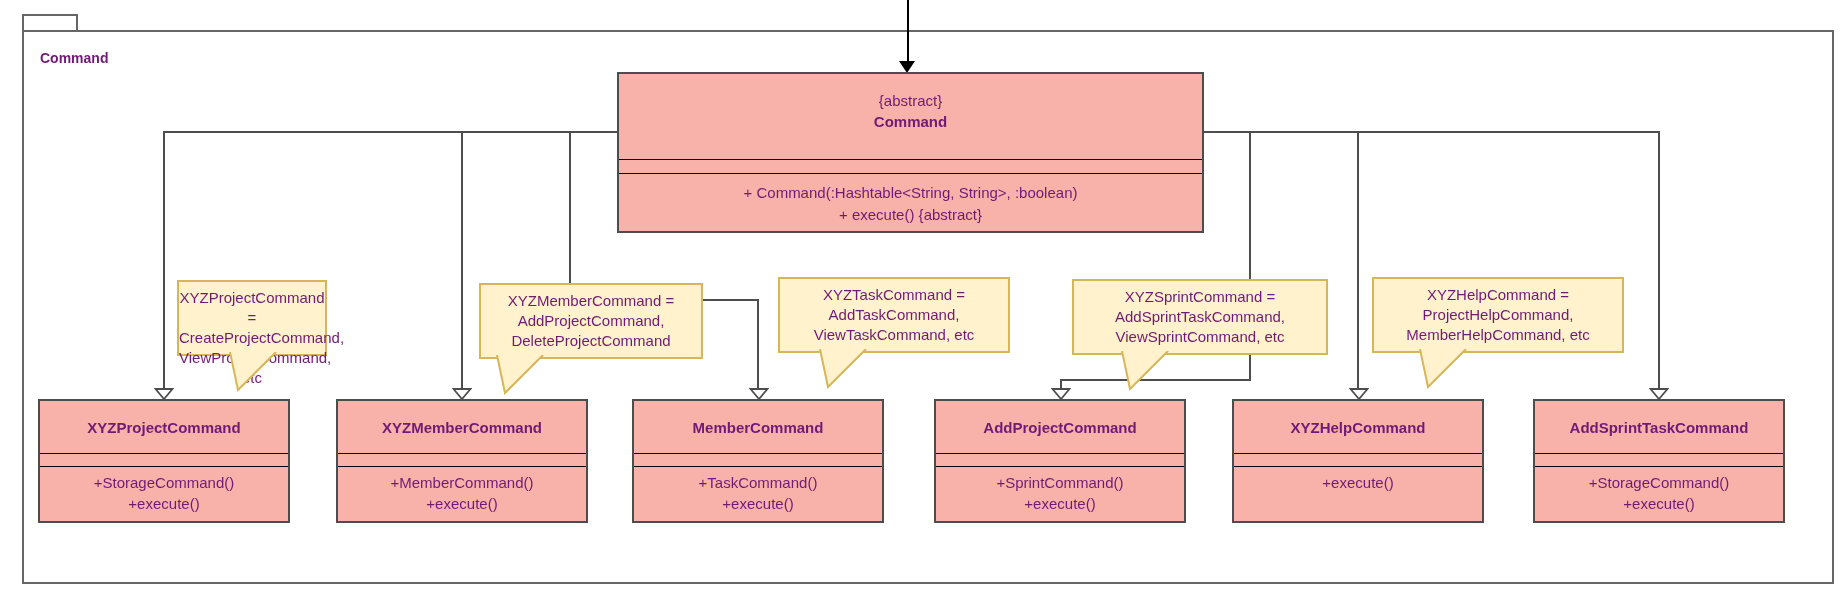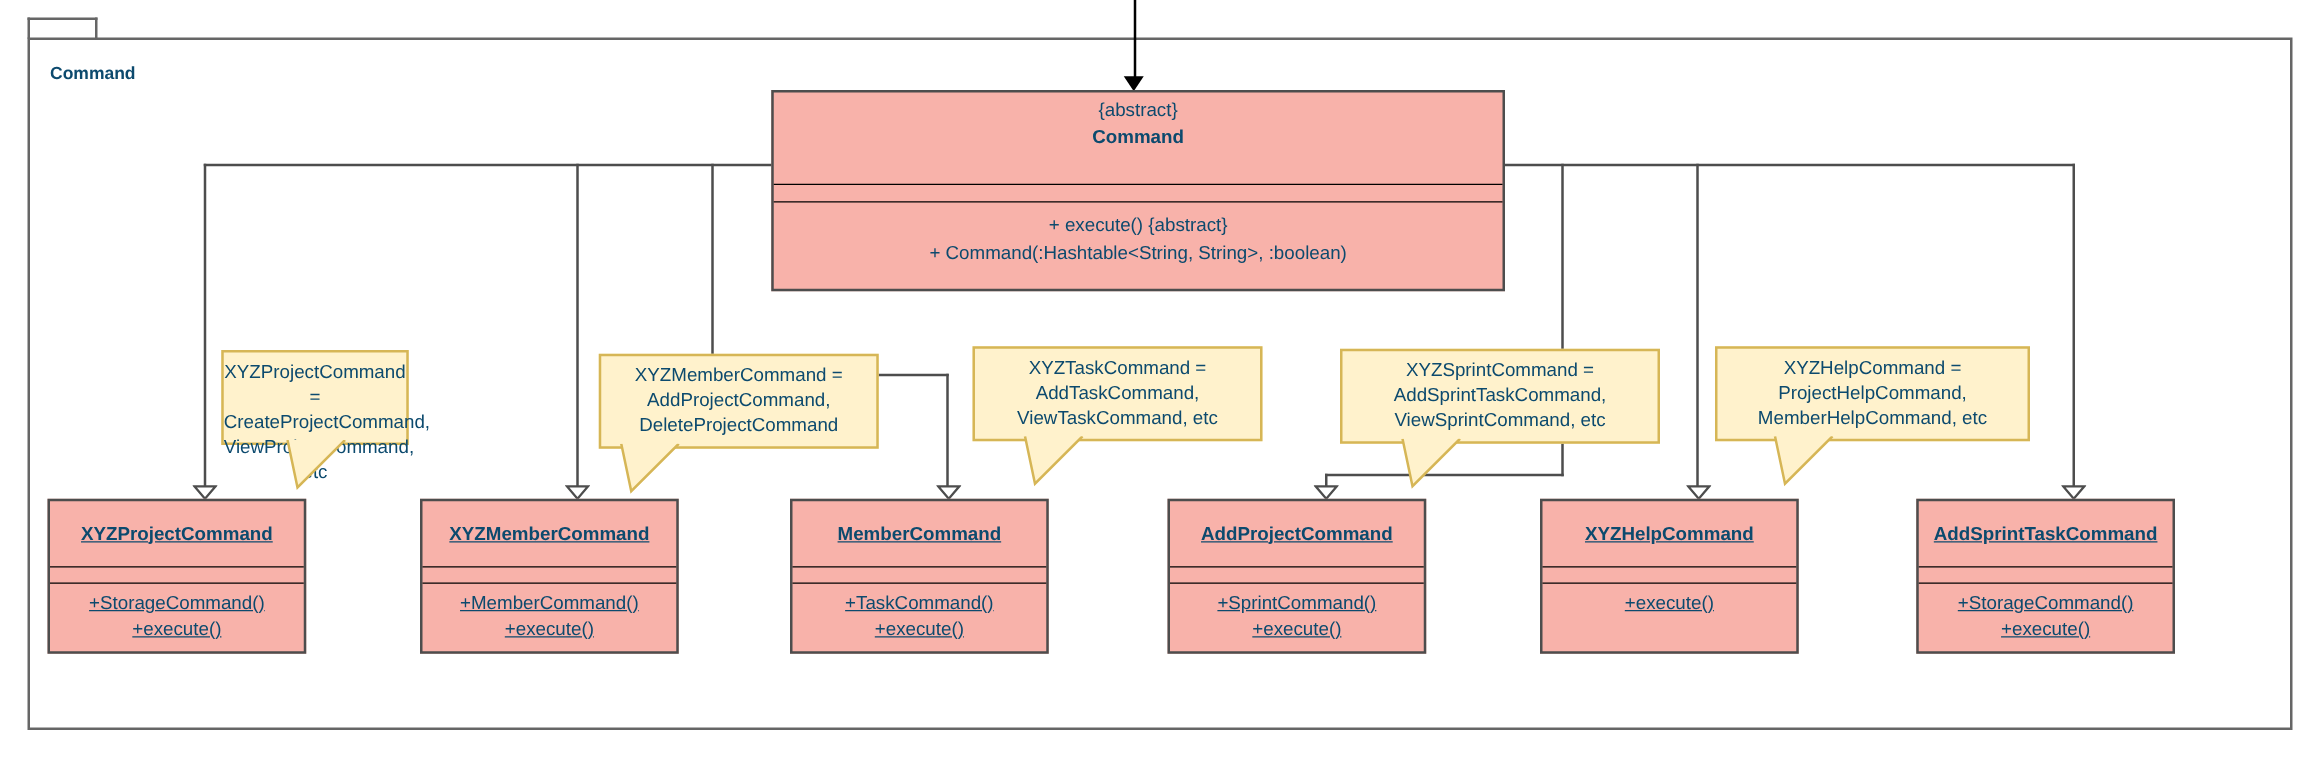--- a/index.html
+++ b/index.html
@@ -1,18 +1,18 @@
 <!DOCTYPE html>
 <html><head>
 <meta charset="utf-8">
 <style>
   html,body { margin:0; padding:0; background:#fff; }
   .canvas {
     position:relative; width:1844px; height:616px; background:#ffffff;
-    font-family:"Liberation Sans","DejaVu Sans",sans-serif; color:#0c4a6e;
+    font-family:"Liberation Sans","DejaVu Sans",sans-serif; color:#701a75;
     overflow:hidden;
   }
   
   .pkg-tab  { position:absolute; left:22px; top:14px; width:56px; height:17px;
               border:2px solid #666; border-bottom:none; background:#fff; box-sizing:border-box; }
   .pkg-body { position:absolute; left:22px; top:30px; width:1812px; height:554px;
               border:2px solid #666; box-sizing:border-box; background:transparent; }
   .pkg-label{ position:absolute; left:40px; top:50px; font-size:14px; font-weight:bold; }
 
   
@@ -23,25 +23,25 @@
       border-top:12px solid #000; }
   .arrow-hollow { position:absolute; }
 
   
   .cls { position:absolute; background:#F8B2AA; border:2px solid #4d4d4d;
          box-sizing:border-box; display:flex; flex-direction:column;
          text-align:center; font-size:15px; }
   .sec-empty   { border-top:1px solid #000; }
   .sec-methods { flex:1; border-top:1px solid #000; }
   .root { left:617px; top:72px; width:587px; height:161px; }
-  .root .sec-title   { height:69px; padding-top:4px; line-height:21px; }
+  .root .sec-title   { height:69px; padding-top:16px; line-height:21px; }
   .root .sec-empty   { height:13px; }
   .root .sec-methods { padding-top:8px; line-height:22px; }
   .bold { font-weight:bold; }
-  .sub { width:207px; top:399px; height:124px;text-decoration:underline; }
+  .sub { width:252px; top:399px; height:124px; }
   .sub .sec-title   { height:52px; display:flex; align-items:center; justify-content:center; font-weight:bold; }
   .sub .sec-empty   { height:12px; }
   .sub .sec-methods { padding-top:5px; line-height:21px; }
 
   
   .note { position:absolute; background:#FFF2CC; border:2px solid #D6B656;
           box-sizing:border-box; height:76px; text-align:center; font-size:15px;
           line-height:20px; padding-top:6px; white-space:pre-line; }
   .tail { position:absolute; top:72px; }
 </style>
@@ -89,22 +89,22 @@
       <path d="M1.5,1 L18.5,1 L10,11 Z" fill="#fff" stroke="#4d4d4d" stroke-width="1.8"></path>
     </svg>
 
   <div class="cls root">
     <div class="sec-title">
       <div>{abstract}</div>
       <div class="bold">Command</div>
     </div>
     <div class="sec-empty"></div>
     <div class="sec-methods">
+      <div>+ Command(:Hashtable&lt;String, String&gt;, :boolean)</div>
       <div>+ execute() {abstract}</div>
-      <div>+ Command(:Hashtable&lt;String, String&gt;, :boolean)</div>
     </div>
   </div>
 
   <div class="cls sub" style="left:38px;">
     <div class="sec-title">XYZProjectCommand</div>
     <div class="sec-empty"></div>
     <div class="sec-methods">
       <div>+StorageCommand()</div>
       <div>+execute()</div>
     </div>

